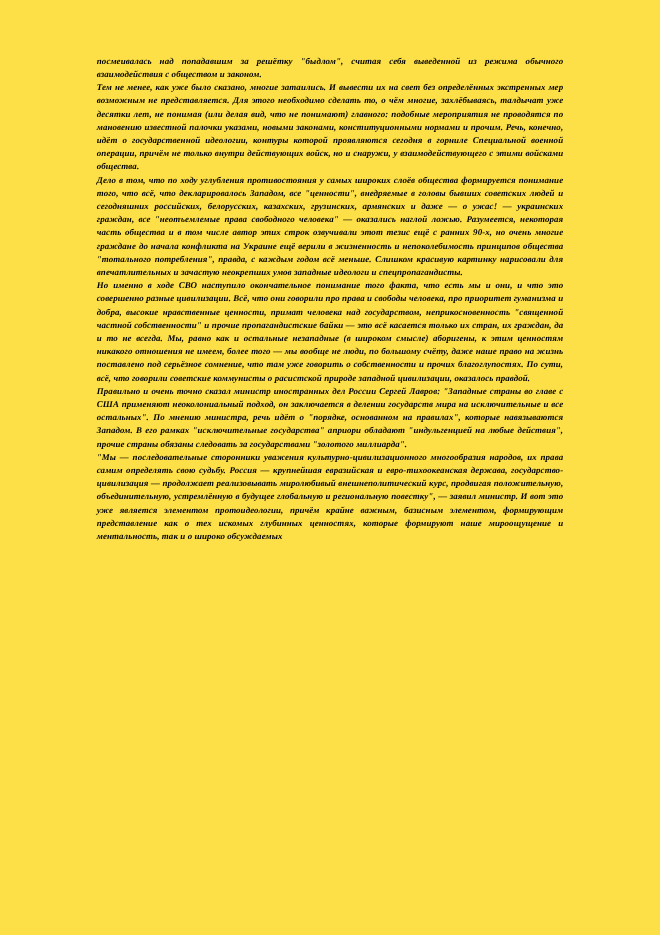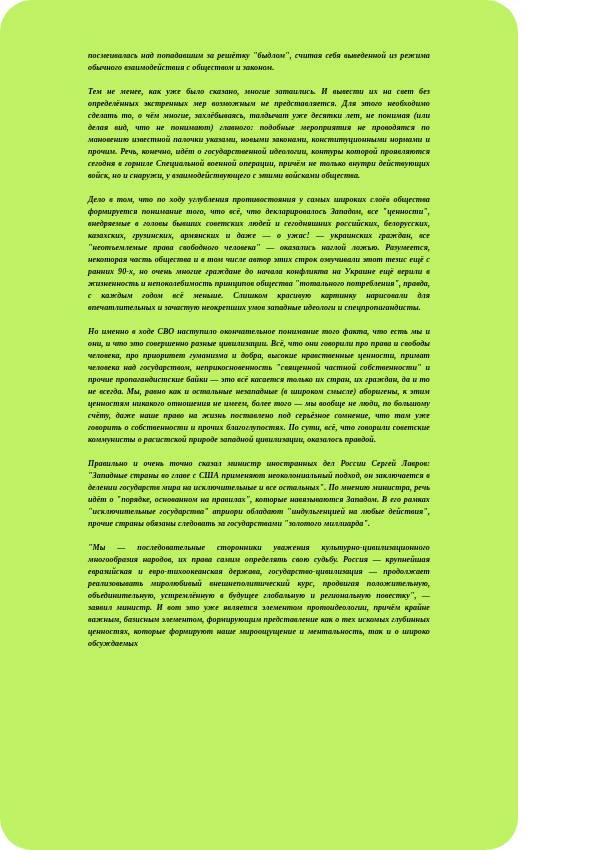--- a/index.html
+++ b/index.html
@@ -1,48 +1,47 @@
 <!DOCTYPE html>
 <html><head>
 <meta charset="utf-8">
 <style>
   html, body {
     margin: 0;
     padding: 0;
     background: #ffffff;
   }
   .page {
-    width: 518px;
+    width: 600px;
     height: 850px;
-    background: #bef264;
+    background: #fde047;
     position: relative;
     overflow: hidden;
     box-sizing: border-box;
     padding: 50px 88px 0 88px;
     font-family: "Liberation Serif", serif;
-    border-radius: 32px;
   }
   .doc-body {
     font-family: "Liberation Serif", serif;
     font-style: italic;
     font-weight: bold;
     font-size: 8.1px;
     line-height: 12.0px;
     color: #000000;
     text-align: justify;
     text-justify: inter-word;
     letter-spacing: 0.01em;
   }
   p {
     margin: 0 0 0 0;
     text-align: justify;
     text-indent: 0;
   }
   .para + .para {
-    margin-top: 12px;
+    margin-top: 0px;
   }
   
   .para {
     padding: 0;
   }
 </style>
 </head>
 <body>
 
 <div class="page">

